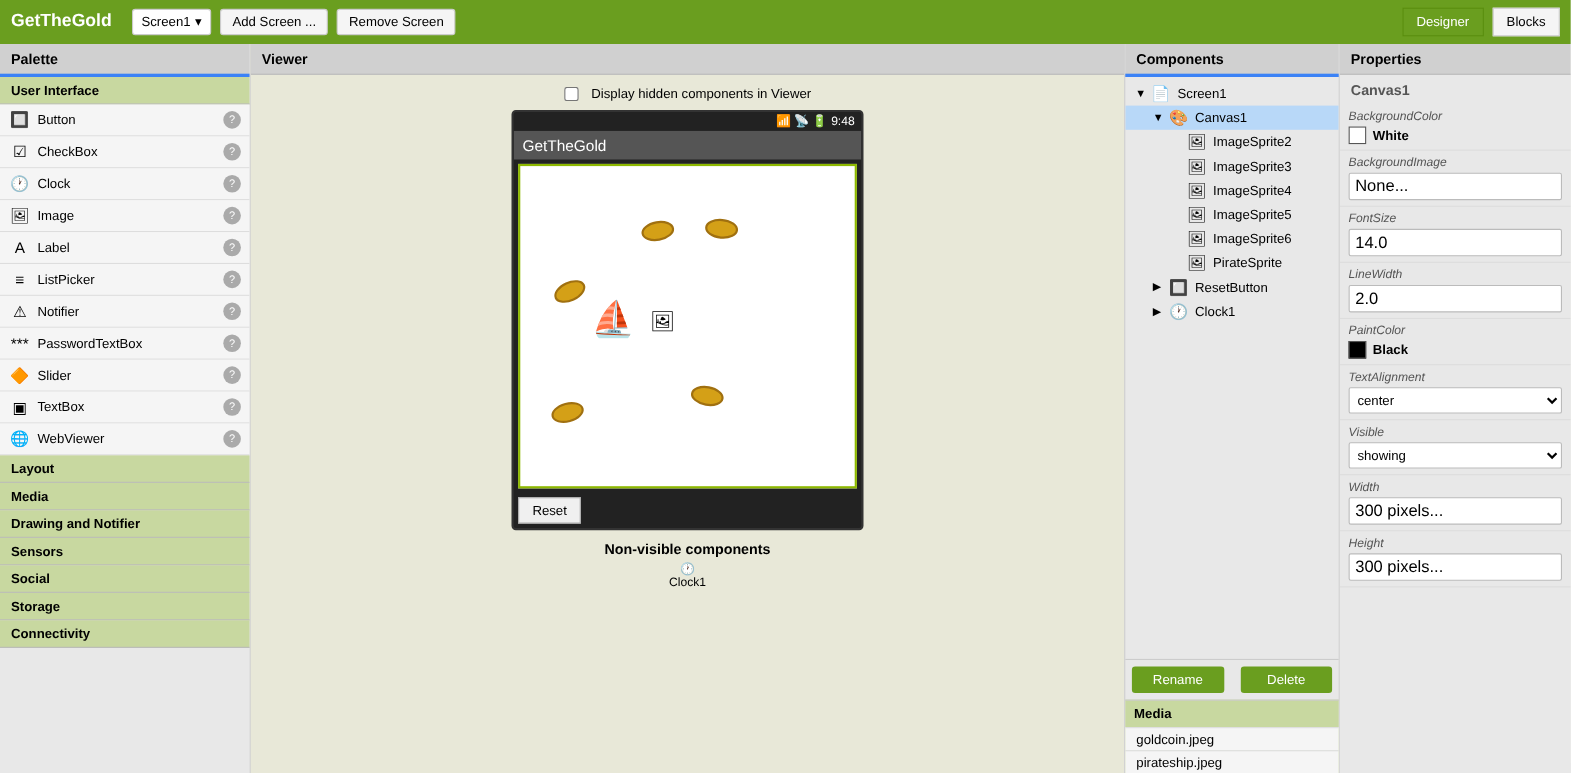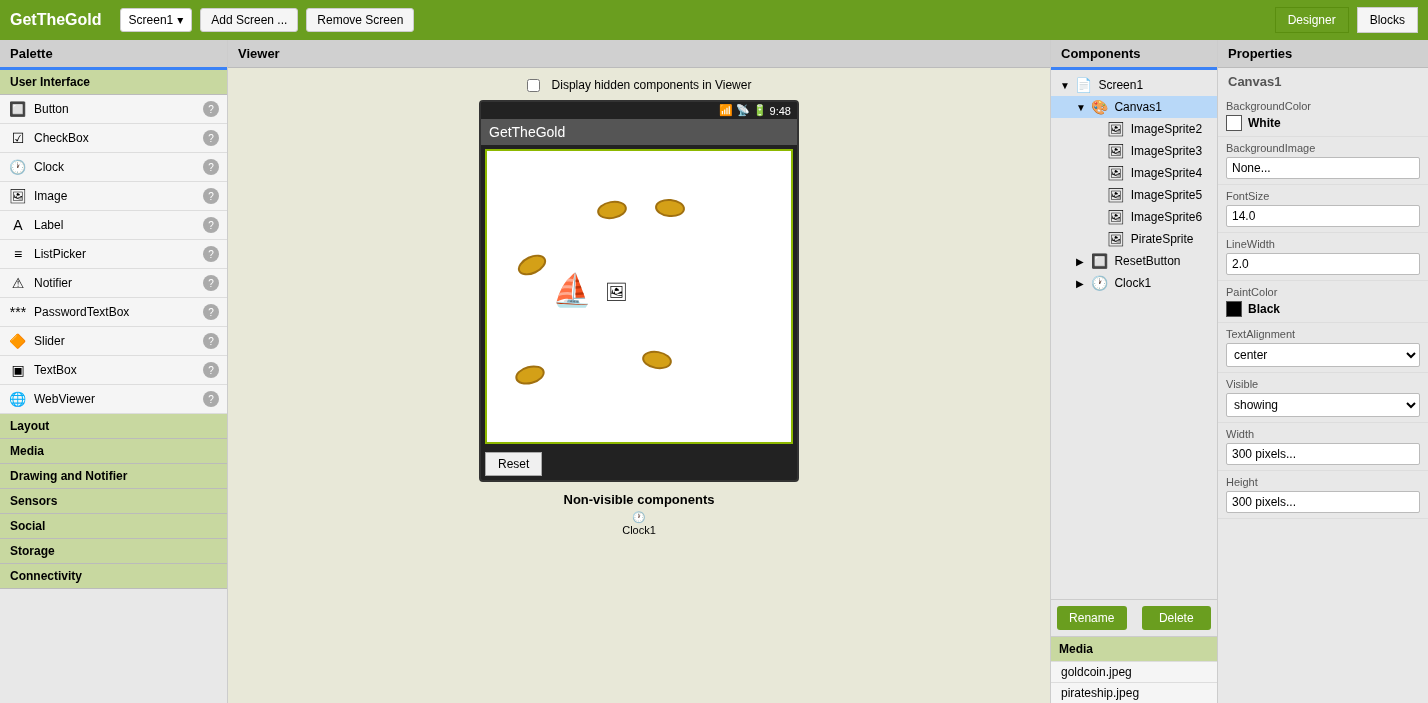--- a/index.html
+++ b/index.html
@@ -214,21 +214,21 @@
     }
     .nv-item {
       display: flex;
       flex-direction: column;
       align-items: center;
       font-size: 11px;
     }
 
     
     #components {
-      width: 168px;
+      width: 196px;
       background: #e8e8e8;
       border-left: 1px solid #ccc;
       border-right: 1px solid #ccc;
       display: flex;
       flex-direction: column;
       flex-shrink: 0;
     }
     .comp-tree {
       flex: 1;
       overflow-y: auto;
@@ -298,31 +298,32 @@
       color: #555;
     }
     .prop-row {
       padding: 5px 8px;
       border-bottom: 1px solid #ddd;
     }
     .prop-label {
       font-size: 11px;
       color: #555;
       margin-bottom: 3px;
+      font-style: italic;
     }
     .prop-value {
       font-size: 12px;
       font-weight: bold;
     }
     .prop-input {
       width: 100%;
       padding: 3px 5px;
       border: 1px solid #bbb;
       border-radius: 2px;
-      font-size: 12px;
+      font-size: 15px;
       background: white;
     }
     .prop-color-row {
       display: flex;
       align-items: center;
       gap: 6px;
     }
     .color-box {
       width: 16px;
       height: 16px;

